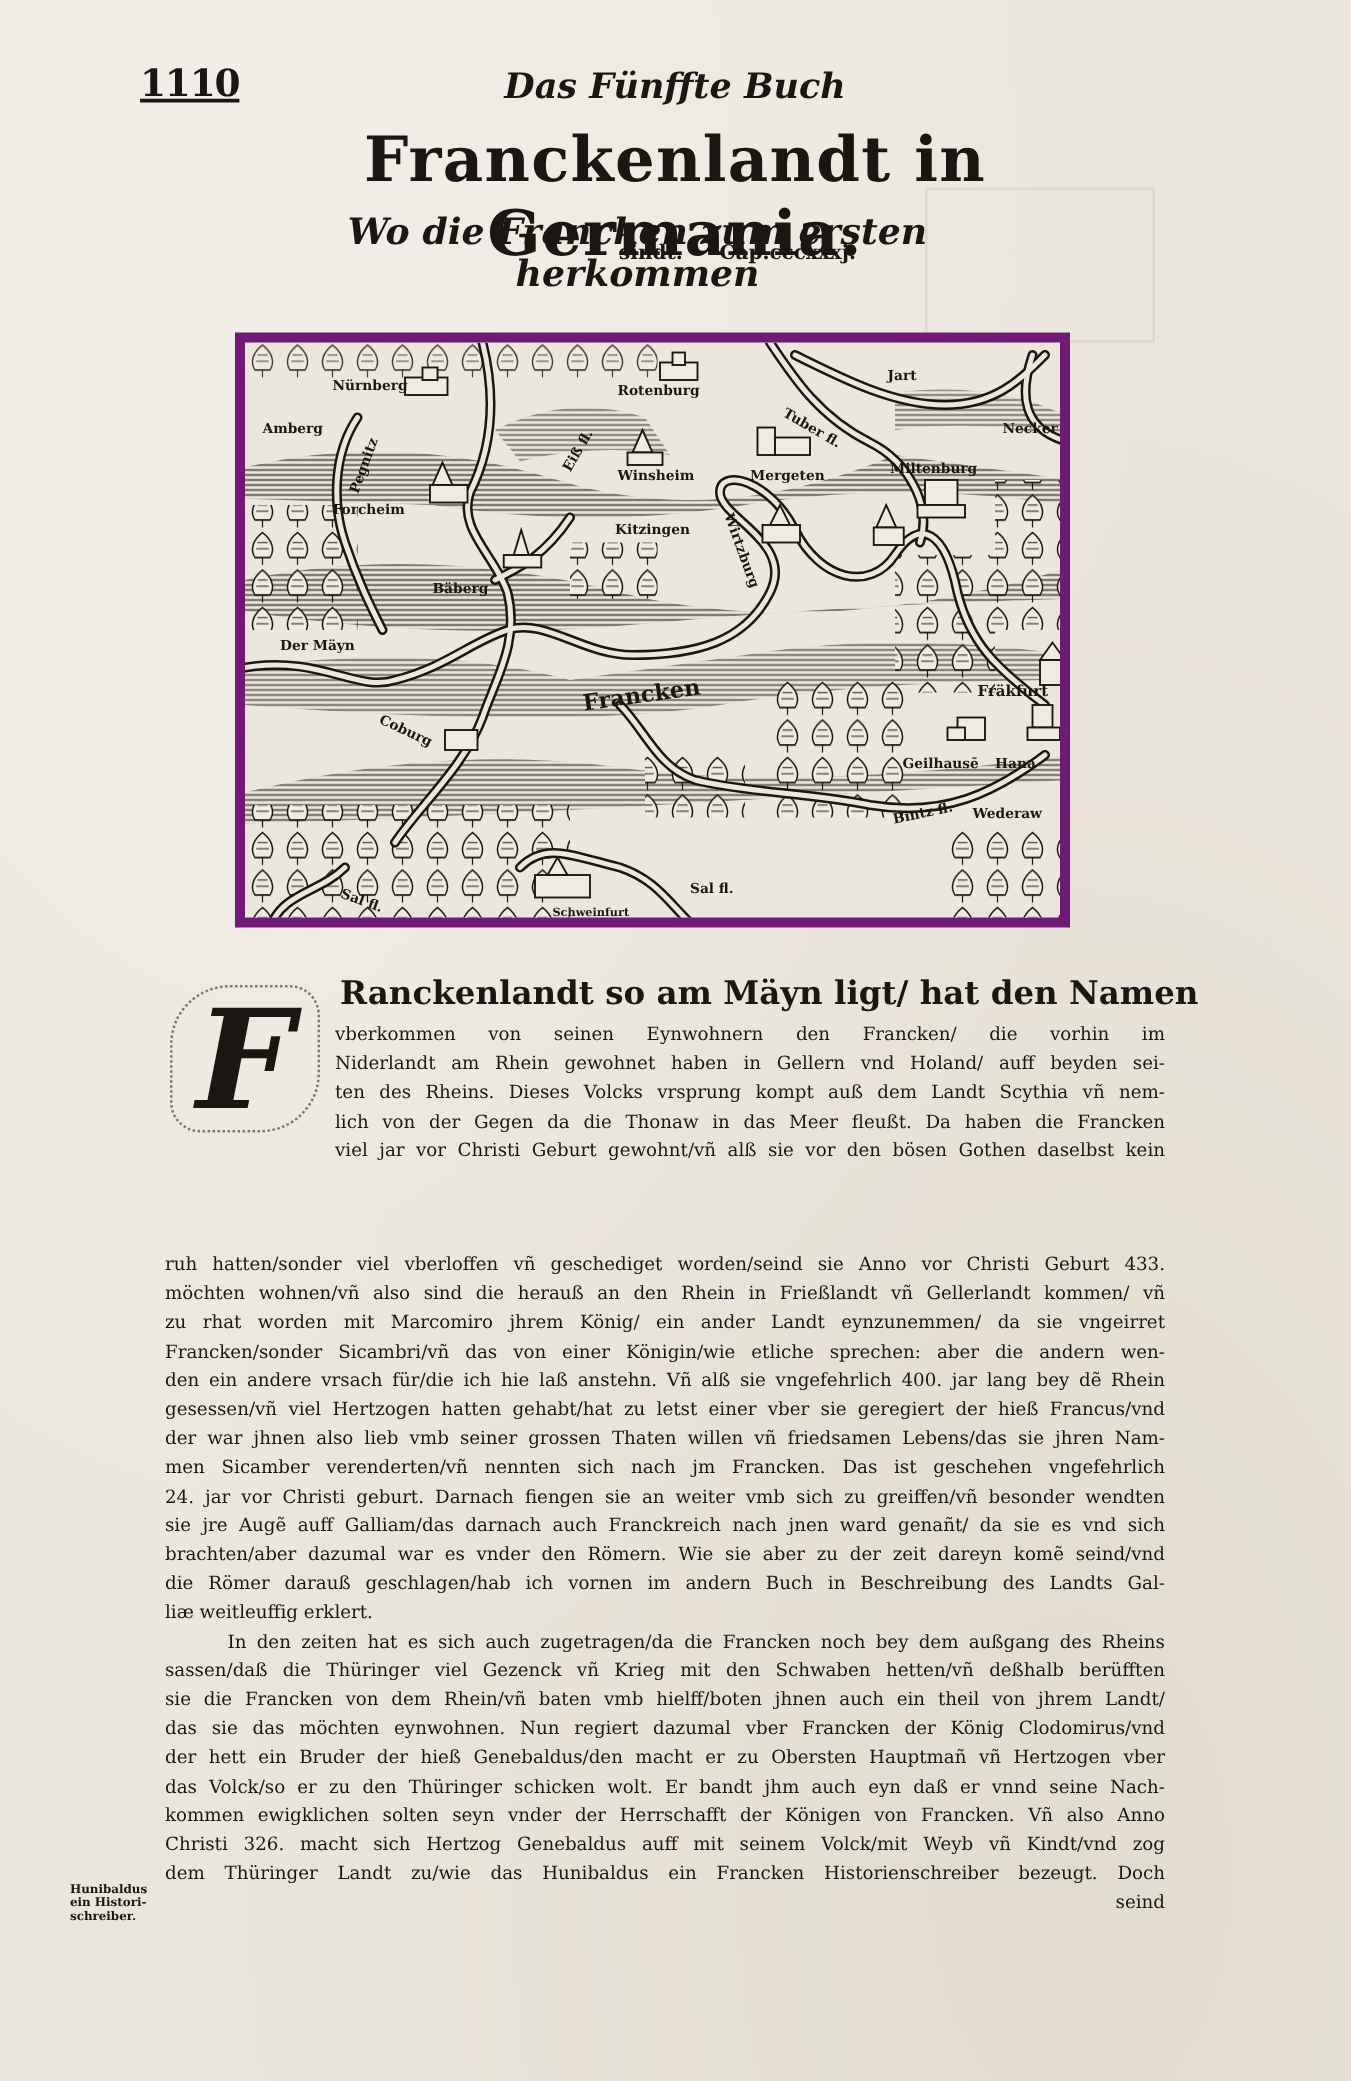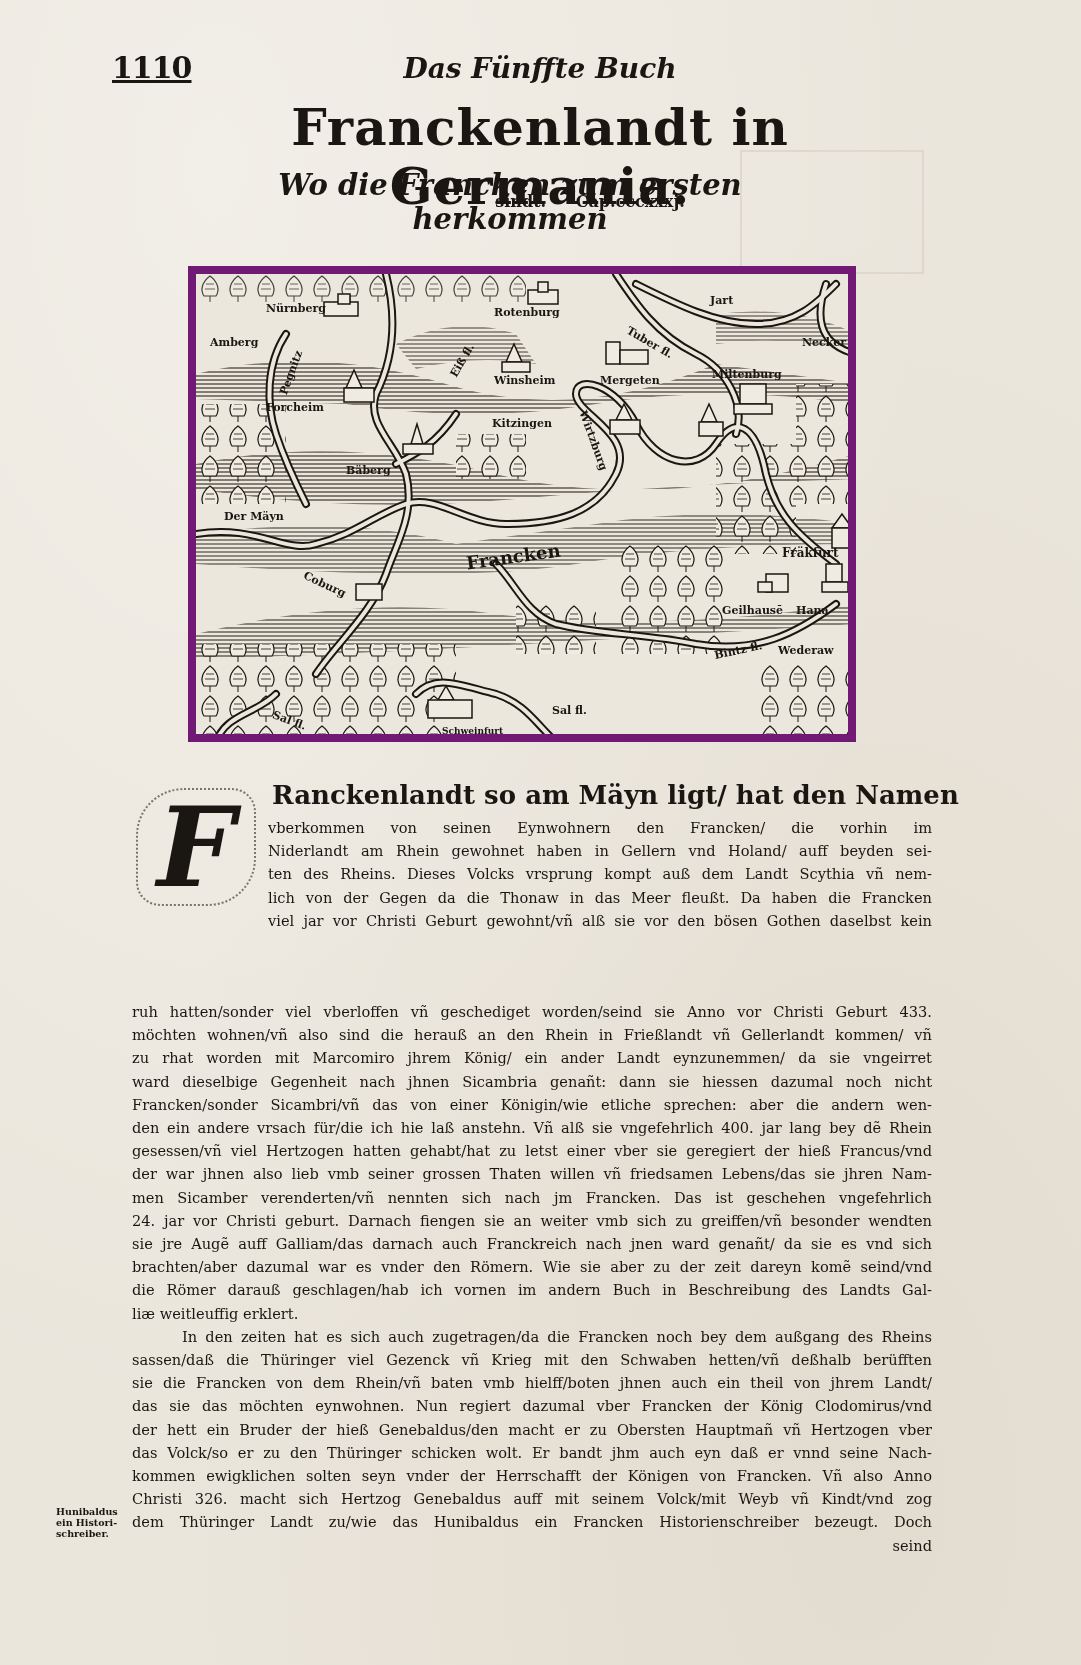--- a/index.html
+++ b/index.html
@@ -251,21 +251,20 @@
     <div class="line">Niderlandt am Rhein gewohnet haben in Gellern vnd Holand/ auff beyden sei-</div>
     <div class="line">ten des Rheins. Dieses Volcks vrsprung kompt auß dem Landt Scythia vñ nem-</div>
     <div class="line">lich von der Gegen da die Thonaw in das Meer fleußt.  Da haben die Francken</div>
     <div class="line">viel jar vor Christi Geburt gewohnt/vñ alß sie vor den bösen Gothen daselbst kein</div>
   </div>
 
   <div class="text-block-full">
     <div class="line">ruh hatten/sonder viel vberloffen vñ geschediget worden/seind sie Anno vor Christi Geburt 433.</div>
     <div class="line">möchten wohnen/vñ also sind die herauß an den Rhein in Frießlandt vñ Gellerlandt kommen/ vñ</div>
     <div class="line">zu rhat worden mit Marcomiro jhrem König/ ein ander Landt eynzunemmen/ da sie vngeirret</div>
-    <div class="line">ward dieselbige Gegenheit nach jhnen Sicambria genañt: dann sie hiessen dazumal noch nicht</div>
     <div class="line">Francken/sonder Sicambri/vñ das von einer Königin/wie etliche sprechen: aber die andern wen-</div>
     <div class="line">den ein andere vrsach für/die ich hie laß anstehn. Vñ alß sie vngefehrlich 400. jar lang bey dẽ Rhein</div>
     <div class="line">gesessen/vñ viel Hertzogen hatten gehabt/hat zu letst einer vber sie geregiert der hieß Francus/vnd</div>
     <div class="line">der war jhnen also lieb vmb seiner grossen Thaten willen vñ friedsamen Lebens/das sie jhren Nam-</div>
     <div class="line">men Sicamber verenderten/vñ nennten sich nach jm Francken.    Das ist geschehen vngefehrlich</div>
     <div class="line">24. jar vor Christi geburt. Darnach fiengen sie an weiter vmb sich zu greiffen/vñ besonder wendten</div>
     <div class="line">sie jre Augẽ auff Galliam/das darnach auch Franckreich nach jnen ward genañt/ da sie es vnd sich</div>
     <div class="line">brachten/aber dazumal war es vnder den Römern. Wie sie aber zu der zeit dareyn komẽ seind/vnd</div>
     <div class="line">die Römer darauß geschlagen/hab ich vornen im andern Buch in Beschreibung des Landts Gal-</div>
     <div class="line last">liæ weitleuffig erklert.</div>

